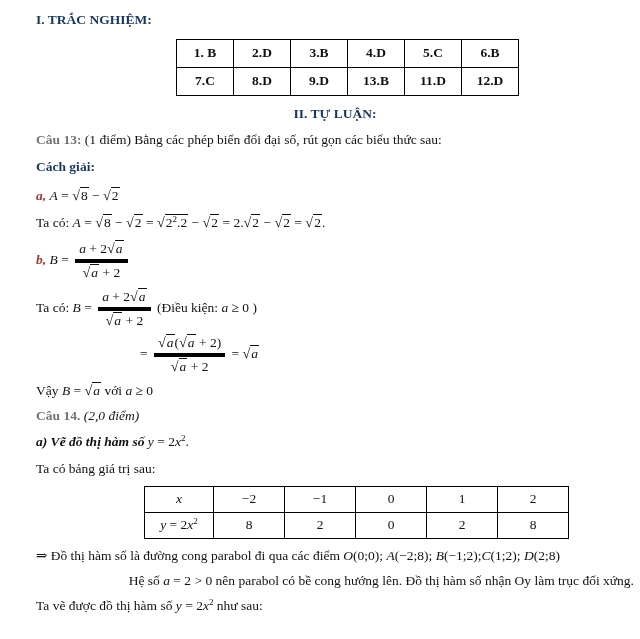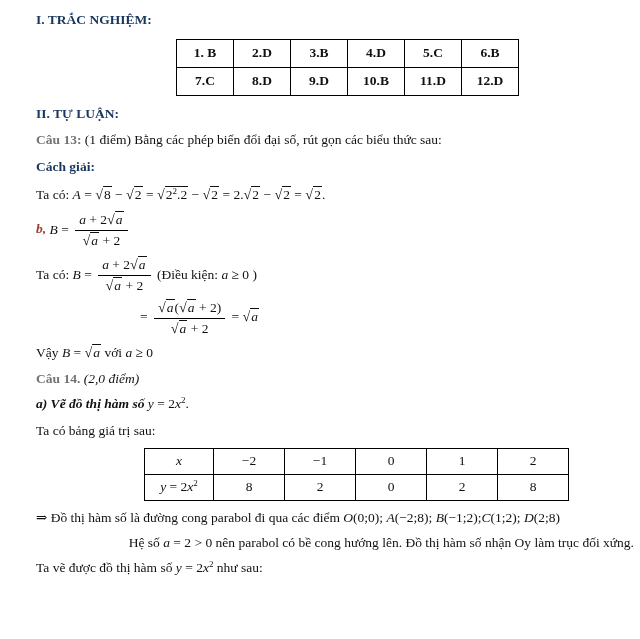--- a/index.html
+++ b/index.html
@@ -18,36 +18,36 @@
   .red{color:#737373;font-weight:bold;}
   .maroon{color:#9C3B32;font-weight:bold;font-style:italic;}
   .it{font-style:italic;}
   .bi{font-weight:bold;font-style:italic;}
   .mi{font-style:italic;}
   .msup{font-size:9px;vertical-align:super;line-height:0;}
   .sqrt{white-space:nowrap;}
   .rsign{font-size:1.05em;}
   .rad{border-top:1px solid #111;padding:0 1px;}
   .frac{display:inline-block;vertical-align:middle;text-align:center;margin:0 3px;}
-  .frac .num{display:block;border-bottom:1px solid #000000;padding:0 4px 1px 4px;}
+  .frac .num{display:block;border-bottom:4px solid #000000;padding:0 4px 1px 4px;}
   .frac .den{display:block;padding-top:1px;}
   table{border-collapse:collapse;padding-left:11px;}
   .ans-table{margin:10px 0 0 140px;}
   .ans-table td{
     border:1px solid #000;width:54px;height:25px;
     text-align:center;font-weight:bold;font-size:13.5px;
   }
   .val-table{margin:8px 0 0 108px;}
   .val-table td{
     border:1px solid #000;height:23px;text-align:center;font-size:13.5px;
   }
   .val-table td.c0{width:66px;}
   .val-table td.c{width:68px;}
   .mt-h1{margin-top:2px;}
-  .mt-h2{margin-top:10px;}
+  .mt-h2{margin-top:10px;text-align:center;}
   .mt-c13{margin-top:9px;}
   .mt-cg{margin-top:10px;}
   .mt-pa{margin-top:11px;}
   .mt-ta{margin-top:10px;}
   .mt-pb{margin-top:8px;}
   .mt-tb{margin-top:6px;}
   .mt-eq{margin-top:4px;margin-left:104px;}
   .mt-vay{margin-top:6px;}
   .mt-c14{margin-top:9px;}
   .mt-c14a{margin-top:9px;}
@@ -70,35 +70,39 @@
       <td>2.D</td>
       <td>3.B</td>
       <td>4.D</td>
       <td>5.C</td>
       <td>6.B</td>
     </tr>
     <tr>
       <td>7.C</td>
       <td>8.D</td>
       <td>9.D</td>
-      <td>10.B</td>
+      <td>13.B</td>
       <td>11.D</td>
       <td>12.D</td>
     </tr>
   </tbody>
     </table>
 
   <div class="line navy mt-h2">II. TỰ LUẬN:</div>
 
   <div class="line mt-c13">
     <span class="red">Câu 13:</span><span> (1 điểm) Bằng các phép biến đổi đại số, rút gọn các biểu thức sau:</span>
   </div>
 
   <div class="line navy mt-cg">Cách giải:</div>
 
+  <div class="line mt-pa">
+    <span class="maroon">a,</span>
+    <span class="math"><span class="mi">A</span> = <span class="sqrt"><span class="rsign">√</span><span class="rad">8</span></span> − <span class="sqrt"><span class="rsign">√</span><span class="rad">2</span></span></span>
+  </div>
 
   <div class="line mt-ta">
     <span class="math">Ta có:  <span class="mi">A</span> = <span class="sqrt"><span class="rsign">√</span><span class="rad">8</span></span> − <span class="sqrt"><span class="rsign">√</span><span class="rad">2</span></span> = <span class="sqrt"><span class="rsign">√</span><span class="rad">2<span class="msup">2</span>.2</span></span> − <span class="sqrt"><span class="rsign">√</span><span class="rad">2</span></span>  = 2.<span class="sqrt"><span class="rsign">√</span><span class="rad">2</span></span> − <span class="sqrt"><span class="rsign">√</span><span class="rad">2</span></span> = <span class="sqrt"><span class="rsign">√</span><span class="rad">2</span></span>.</span>
   </div>
 
   <div class="line mt-pb">
     <span class="maroon">b,</span>
     <span class="math"><span class="mi">B</span> = <span class="frac"><span class="num"><span class="mi">a</span> + 2<span class="sqrt"><span class="rsign">√</span><span class="rad"><span class="mi">a</span></span></span></span><span class="den"><span class="sqrt"><span class="rsign">√</span><span class="rad"><span class="mi">a</span></span></span> + 2</span></span></span>
   </div>
 

